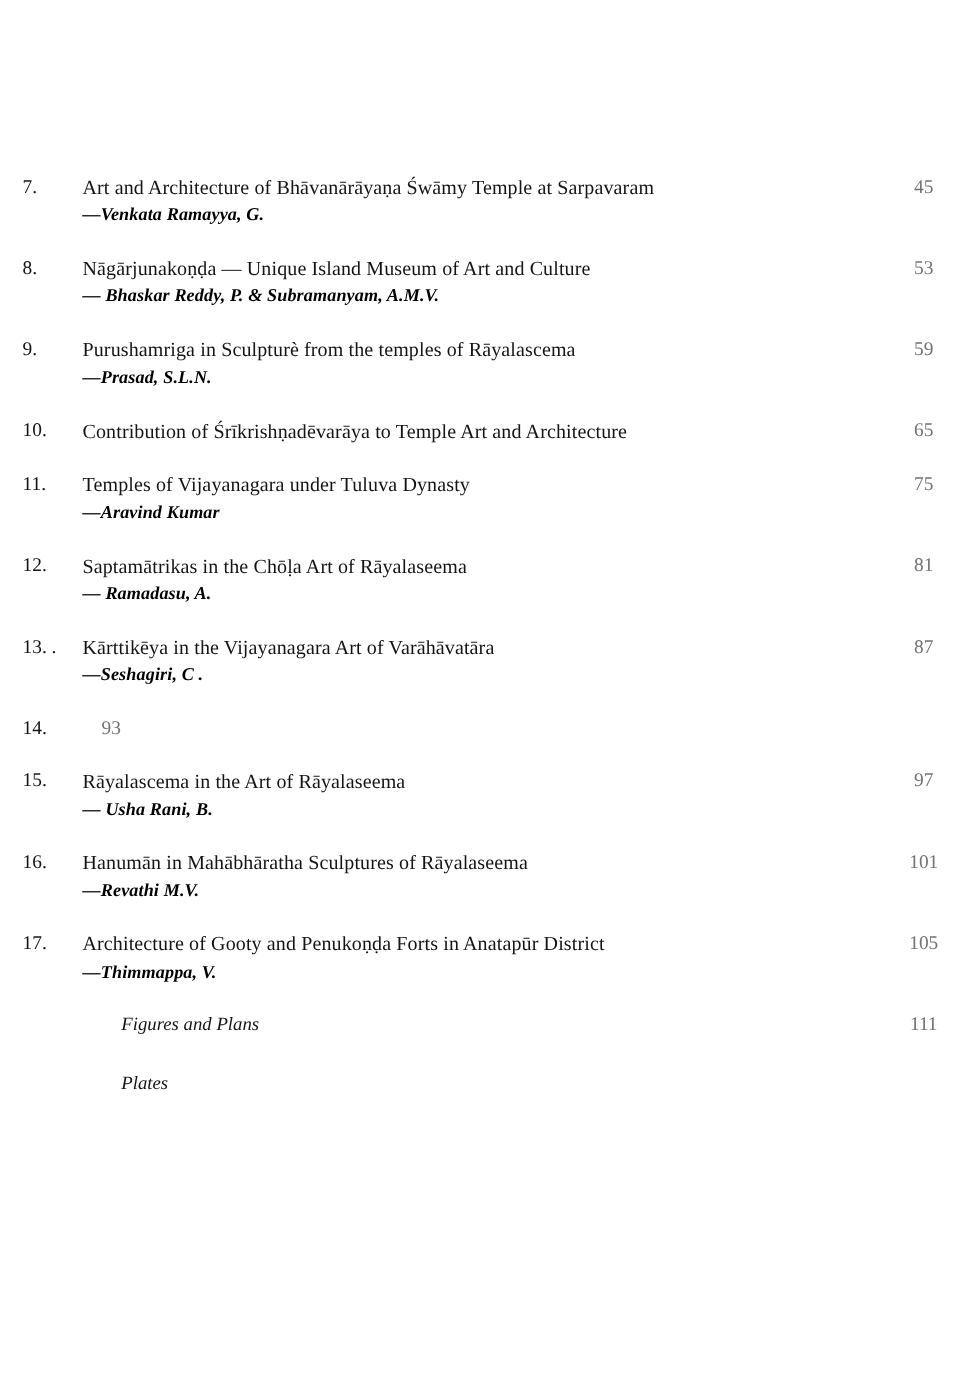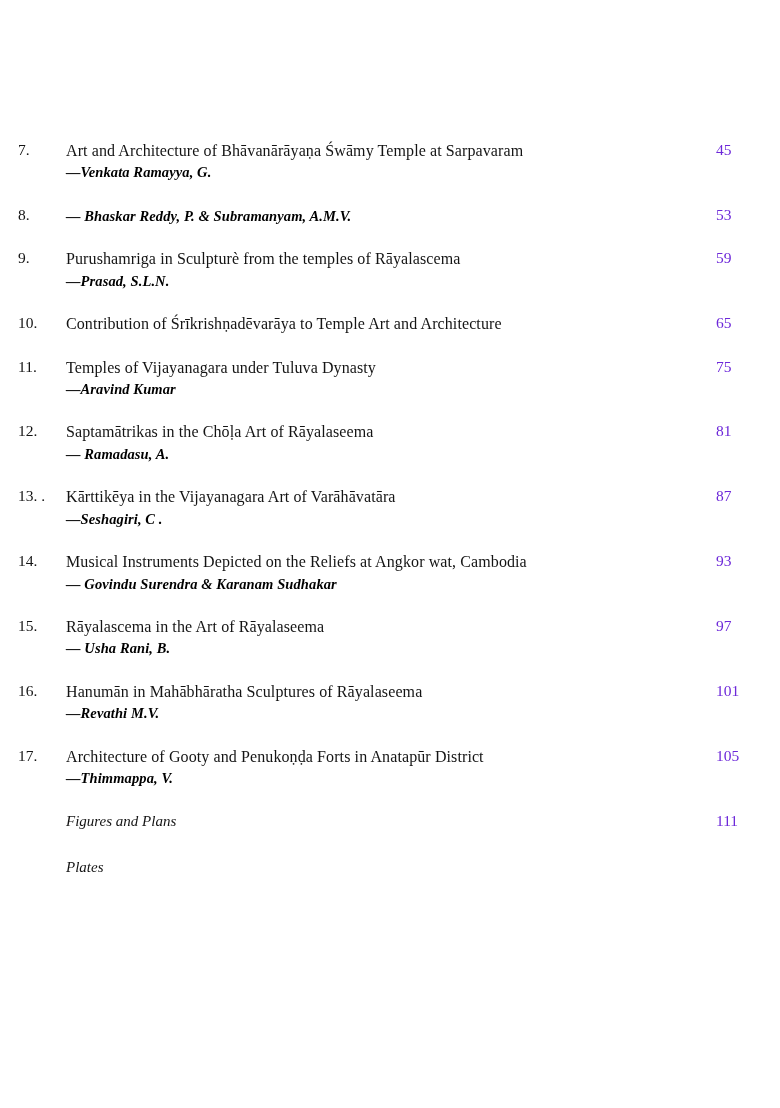--- a/index.html
+++ b/index.html
@@ -54,29 +54,30 @@
     line-height: 1.34;
     font-style: italic;
     font-weight: bold;
     color: #000000;
     margin-top: 2px;
     letter-spacing: 0.1px;
   }
   .toc-page {
     flex: 0 0 46px;
     width: 46px;
-    text-align: left;
+    text-align: center;
     font-size: 15.5px;
     line-height: 1.34;
-    color: #6d28d9;
+    color: #737373;
   }
   .extra-entry {
     display: flex;
     align-items: flex-start;
     margin-bottom: 26px;
+    gap: 31px;
   }
   .extra-entry .toc-num {
     width: 48px;
     flex: 0 0 48px;
   }
   .extra-label {
     flex: 1 1 auto;
     font-size: 15px;
     font-style: italic;
     color: #141414;
@@ -95,20 +96,21 @@
       <div class="toc-body">
         <div class="toc-title">Art and Architecture of Bhāvanārāyaṇa Śwāmy Temple at Sarpavaram</div>
         <div class="toc-author">—Venkata Ramayya, G.</div>
       </div>
       <div class="toc-page">45</div>
     </li>
 
     <li class="toc-entry">
       <div class="toc-num">8.</div>
       <div class="toc-body">
+        <div class="toc-title">Nāgārjunakoṇḍa — Unique Island Museum of Art and Culture</div>
         <div class="toc-author">— Bhaskar Reddy, P. &amp; Subramanyam, A.M.V.</div>
       </div>
       <div class="toc-page">53</div>
     </li>
 
     <li class="toc-entry">
       <div class="toc-num">9.</div>
       <div class="toc-body">
         <div class="toc-title">Purushamriga in Sculpturè from the temples of Rāyalascema</div>
         <div class="toc-author">—Prasad, S.L.N.</div>
@@ -146,24 +148,20 @@
       <div class="toc-num">13. .</div>
       <div class="toc-body">
         <div class="toc-title">Kārttikēya in the Vijayanagara Art of Varāhāvatāra</div>
         <div class="toc-author">—Seshagiri, C .</div>
       </div>
       <div class="toc-page">87</div>
     </li>
 
     <li class="toc-entry">
       <div class="toc-num">14.</div>
-      <div class="toc-body">
-        <div class="toc-title">Musical Instruments Depicted on the Reliefs at Angkor wat, Cambodia</div>
-        <div class="toc-author">— Govindu Surendra &amp; Karanam Sudhakar</div>
-      </div>
       <div class="toc-page">93</div>
     </li>
 
     <li class="toc-entry">
       <div class="toc-num">15.</div>
       <div class="toc-body">
         <div class="toc-title">Rāyalascema in the Art of Rāyalaseema</div>
         <div class="toc-author">— Usha Rani, B.</div>
       </div>
       <div class="toc-page">97</div>

